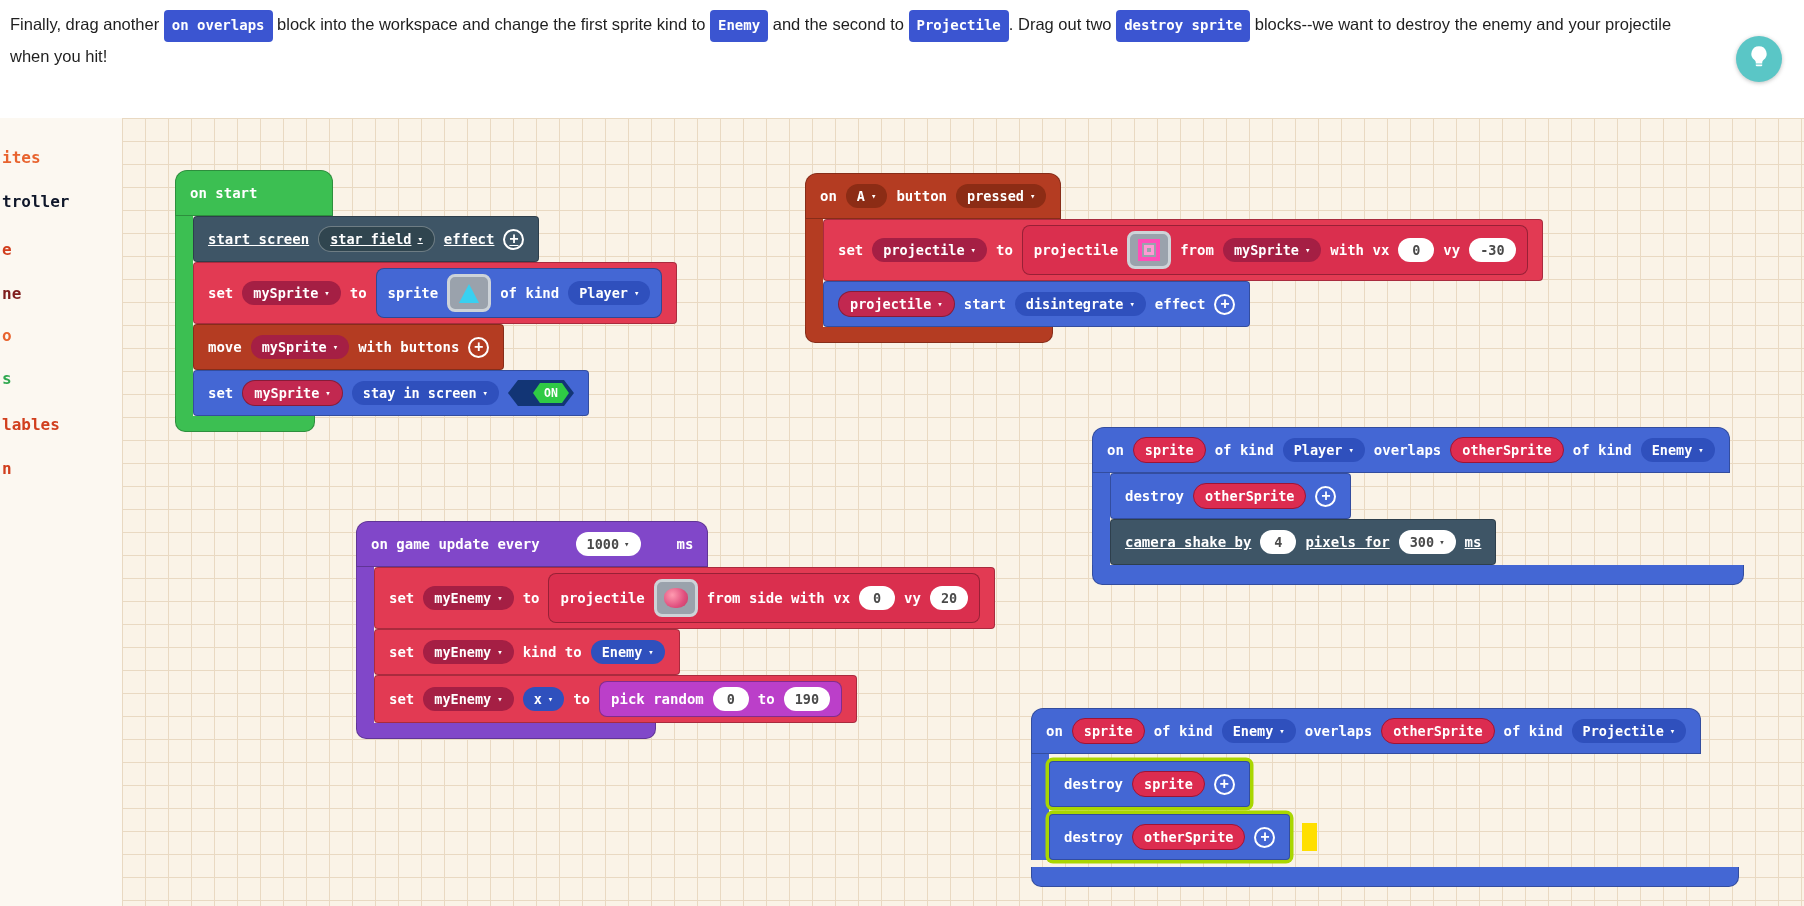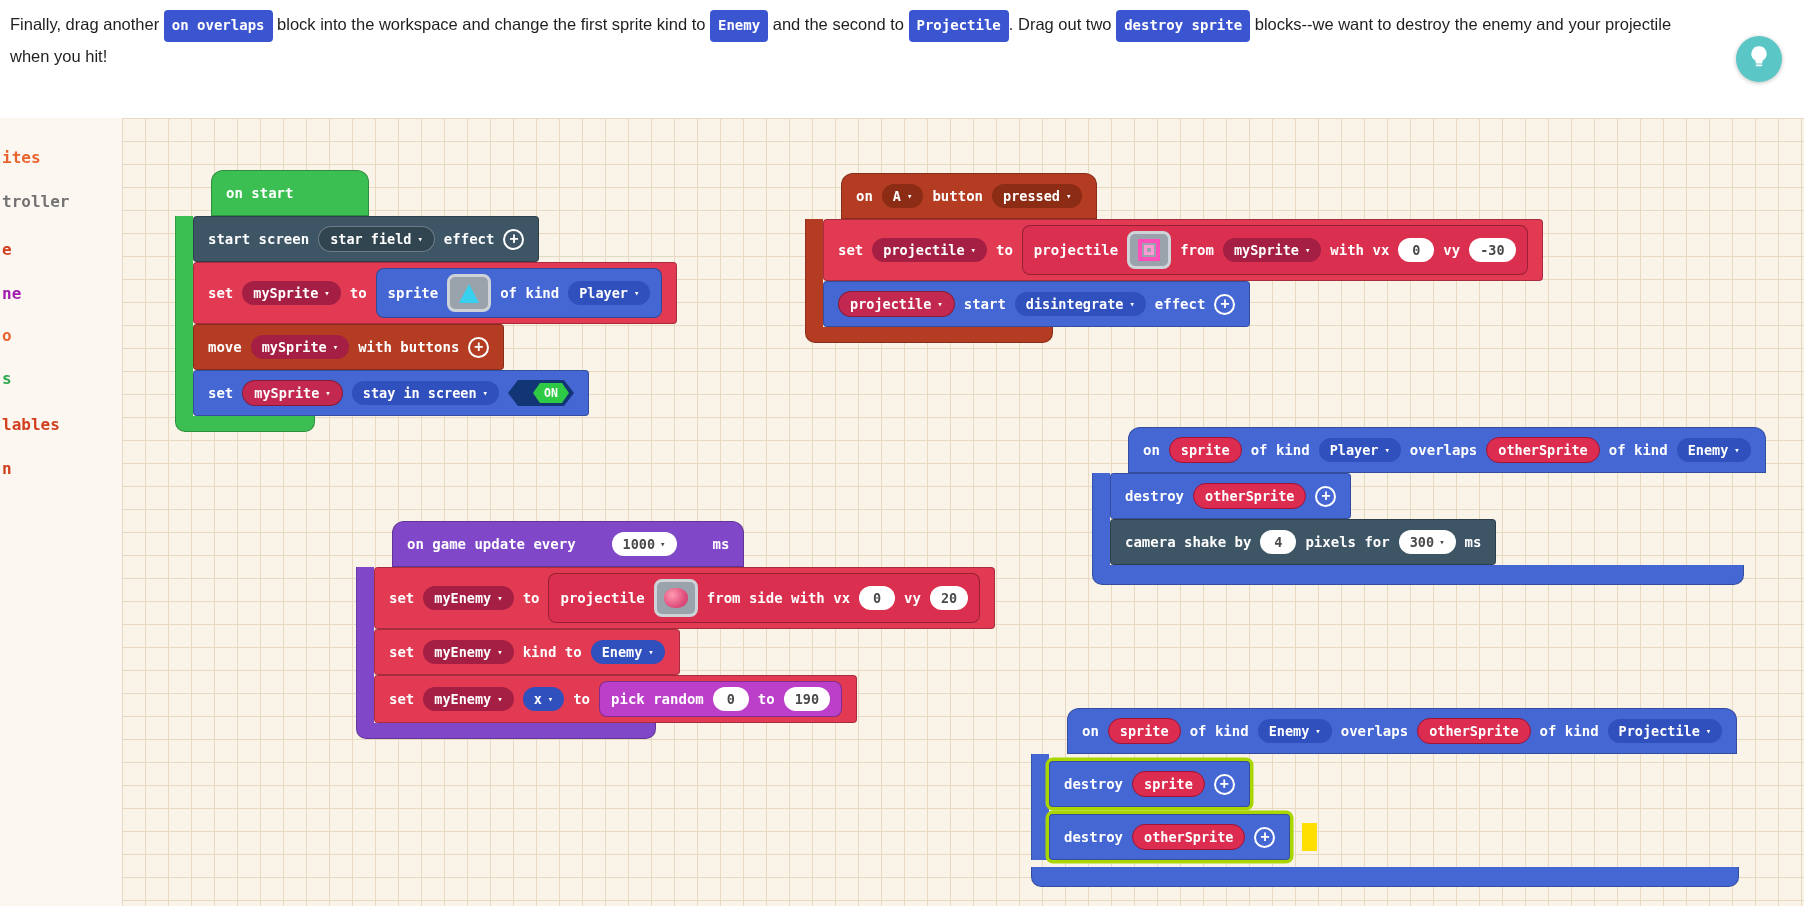--- a/index.html
+++ b/index.html
@@ -44,23 +44,23 @@
   .sidebar {
     position: absolute; top: 118px; left: 0; width: 122px; bottom: 0;
     background: #fcf8f1;
     font-family: "DejaVu Sans Mono", monospace;
     font-weight: bold; font-size: 16px;
     z-index: 2;
     padding-left: 40px;
   }
   .sidebar .cat { position: absolute; left: 2px; white-space: nowrap; }
   .sidebar .cat:nth-child(1) { top: 30px;  color: #e8632e; }
-  .sidebar .cat:nth-child(2) { top: 74px;  color: #737373; }
+  .sidebar .cat:nth-child(2) { top: 74px;  color: #0f172a; }
   .sidebar .cat:nth-child(3) { top: 122px; color: #d13f1e; }
-  .sidebar .cat:nth-child(4) { top: 166px; color: #a21caf; }
+  .sidebar .cat:nth-child(4) { top: 166px; color: #7f1d1d; }
   .sidebar .cat:nth-child(5) { top: 208px; color: #e8632e; }
   .sidebar .cat:nth-child(6) { top: 251px; color: #2fa84f; }
   .sidebar .cat:nth-child(7) { top: 297px; color: #d13f1e; }
   .sidebar .cat:nth-child(8) { top: 341px; color: #d13f1e; }
 
   
   .workspace {
     position: absolute; left: 122px; top: 118px;
     width: 1682px; height: 788px;
     background-color: #faf3e7;
@@ -78,29 +78,29 @@
     font-family: "DejaVu Sans Mono", monospace;
     font-weight: bold; color: #fff; font-size: 14px;
   }
   .block {
     display: flex; align-items: center; gap: 9px;
     padding: 5px 14px; min-height: 46px;
     border-radius: 4px; border: 1px solid rgba(0,0,0,.25);
     width: max-content; position: relative;
     white-space: nowrap;
   }
-  .hat  { border-radius: 12px 12px 0 0; margin-left: 36px; }
+  .hat  { border-radius: 12px 12px 0 0; }
   .cbody { display: flex; align-items: stretch; }
   .spine { width: 18px; border-left: 1px solid rgba(0,0,0,.18); }
   .children { display: flex; flex-direction: column; align-items: flex-start; }
   .foot { height: 16px; border-radius: 0 0 10px 10px; border: 1px solid rgba(0,0,0,.25); border-top: none; }
   .foot.tall { height: 20px; }
 
   .c-green   { background: #3cbf52; }
-  .c-slate   { background: #3e5566; }
+  .c-slate   { background: #3e5566; text-decoration: underline; }
   .c-crimson { background: #e23a53; }
   .c-crimson2{ background: #da2f4e; }
   .c-burnt   { background: #b43c22; }
   .c-blue    { background: #4467d4; }
   .c-purple  { background: #8147c9; gap: 36px; }
   .c-salmon  { background: #d1718b; }
   .c-magenta { background: #bb3fc9; justify-content: space-between; }
 
   .sub {
     display: inline-flex; align-items: center; gap: 9px;

